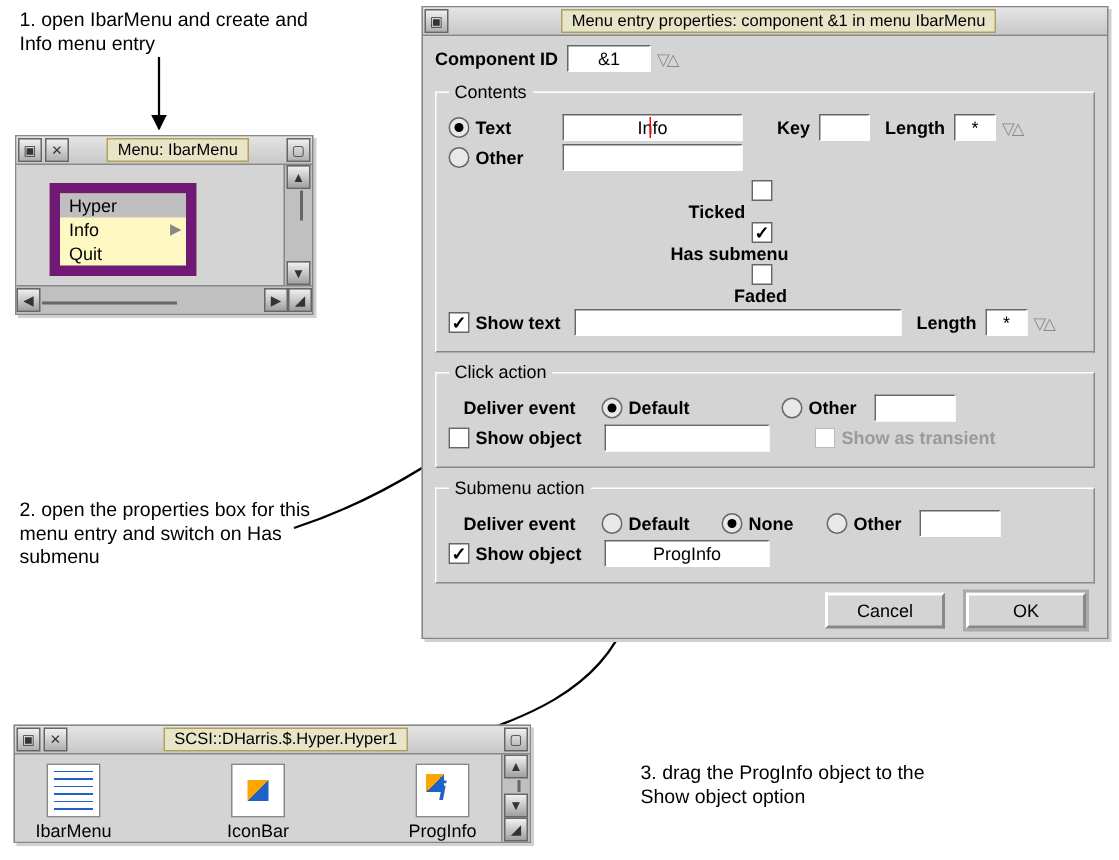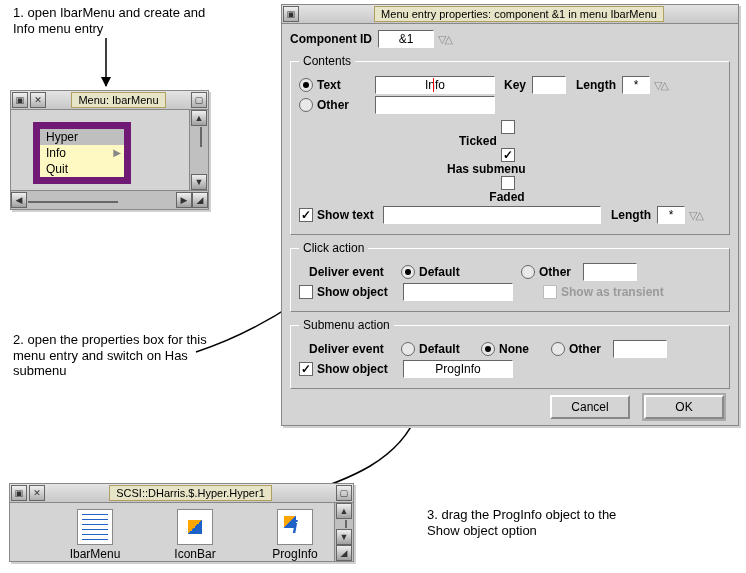--- a/index.html
+++ b/index.html
@@ -127,21 +127,21 @@
     height:24px; min-width:80px;
     border:2px solid #888; border-top-color:#fff;border-left-color:#fff;
     background:#d4d4d4; font:inherit;
   }
   .btn.default { border:2px solid #888; outline:2px solid #aaa; border-top-color:#fff;border-left-color:#fff;}
   .btns { display:flex; justify-content:flex-end; gap:14px; margin-top:6px; padding-right:6px;}
 
   
   #win-filer { left: 9px; top: 483px; width: 343px; }
   #win-filer .body { display:flex; }
-  #win-filer .content { flex:1; background:#d4d4d4; padding:4px 4px 0 4px; display:flex; gap:30px; justify-content:flex-end;}
+  #win-filer .content { flex:1; background:#d4d4d4; padding:4px 4px 0 4px; display:flex; gap:30px; justify-content:space-between;}
   .file { width:70px; text-align:center; }
   .file .icon {
     width:34px;height:34px;margin:2px auto 2px auto;
     border:1px solid #888; background:#fff;
     display:flex;align-items:center;justify-content:center;font-size:16px;
     position:relative;
   }
   .file .icon.iconbar::before{
     content:""; position:absolute; width:14px;height:14px;
     background:linear-gradient(135deg,#ffa500 50%,#1e62c8 50%);
@@ -237,21 +237,21 @@
       <span class="spin">▽△</span>
     </div>
 
     <fieldset>
       <legend>Contents</legend>
       <div class="row">
         <span class="radio on"></span>
         <span class="lbl" style="width:52px;">Text</span>
         <input class="txt" style="width: 120px; text-align: center; color: rgb(0, 0, 0);" value="Info">
         <span style="border-left:1px solid red;height:14px;margin-left:-62px;margin-right:60px;"></span>
-        <span class="lbl" style="margin-left:10px;">Key</span>
+        <span class="lbl" style="margin-left:24px;">Key</span>
         <input class="txt" style="width: 34px;" value="">
         <span class="lbl" style="margin-left:10px;">Length</span>
         <input class="txt" style="width: 28px; text-align: center;" value="*">
         <span class="spin">▽△</span>
       </div>
       <div class="row">
         <span class="radio"></span>
         <span class="lbl" style="width:52px;">Other</span>
         <input class="txt" style="width: 120px;" value="">
       </div>

